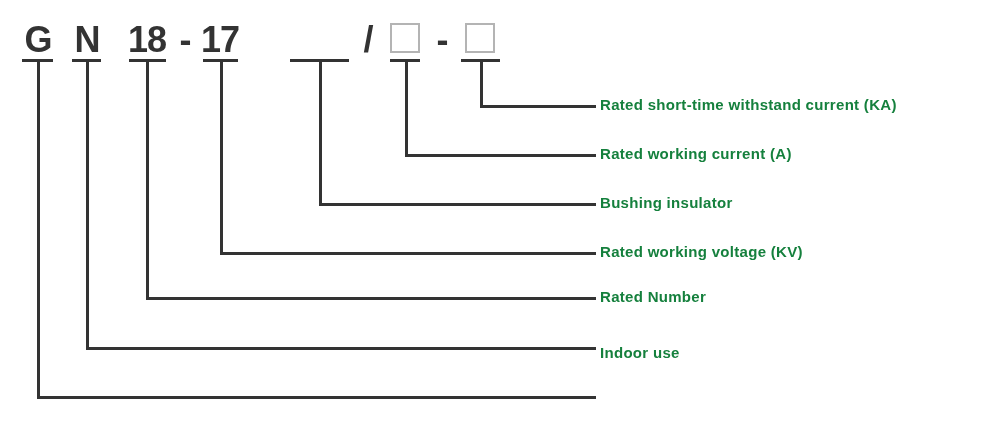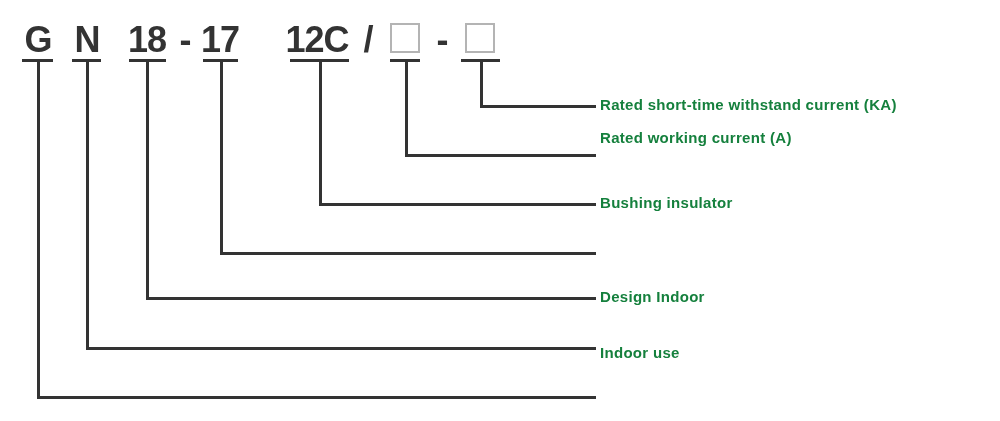--- a/index.html
+++ b/index.html
@@ -58,21 +58,20 @@
 </head>
 <body>
 
 <div class="canvas">
 
   <span class="tok" style="left:38px">G</span>
   <span class="tok" style="left:87px">N</span>
   <span class="tok" style="left:147px">18</span>
   <span class="tok" style="left:185px">-</span>
   <span class="tok" style="left:220px">17</span>
-  <span class="tok" style="left:317px">12C</span>
   <span class="tok" style="left:368px">/</span>
   <span class="box" style="left:390px"></span>
   <span class="tok" style="left:442px">-</span>
   <span class="box" style="left:465px"></span>
 
   <div class="ul" style="left:22px;width:31px"></div>
   <div class="ul" style="left:72px;width:29px"></div>
   <div class="ul" style="left:129px;width:37px"></div>
   <div class="ul" style="left:203px;width:35px"></div>
   <div class="ul" style="left:290px;width:59px"></div>
@@ -94,18 +93,19 @@
   <div class="vl" style="left:146px;top:62px;height:238px"></div>
   <div class="hl" style="left:146px;top:297px;width:450px"></div>
 
   <div class="vl" style="left:86px;top:62px;height:288px"></div>
   <div class="hl" style="left:86px;top:347px;width:510px"></div>
 
   <div class="vl" style="left:37px;top:62px;height:337px"></div>
   <div class="hl" style="left:37px;top:396px;width:559px"></div>
 
   <div class="lbl" style="top:93px">Rated short-time withstand current (KA)</div>
-  <div class="lbl" style="top:126px">Rated working current (A)</div>
+  <div class="lbl" style="top:142px">Rated working current (A)</div>
   <div class="lbl" style="top:191px">Bushing insulator</div>
-  <div class="lbl" style="top:285px">Design Indoor</div>
+  <div class="lbl" style="top:240px">Rated working voltage (KV)</div>
+  <div class="lbl" style="top:285px">Rated Number</div>
   <div class="lbl" style="top:341px">Indoor use</div>
 
 </div>
 
 </body></html>

